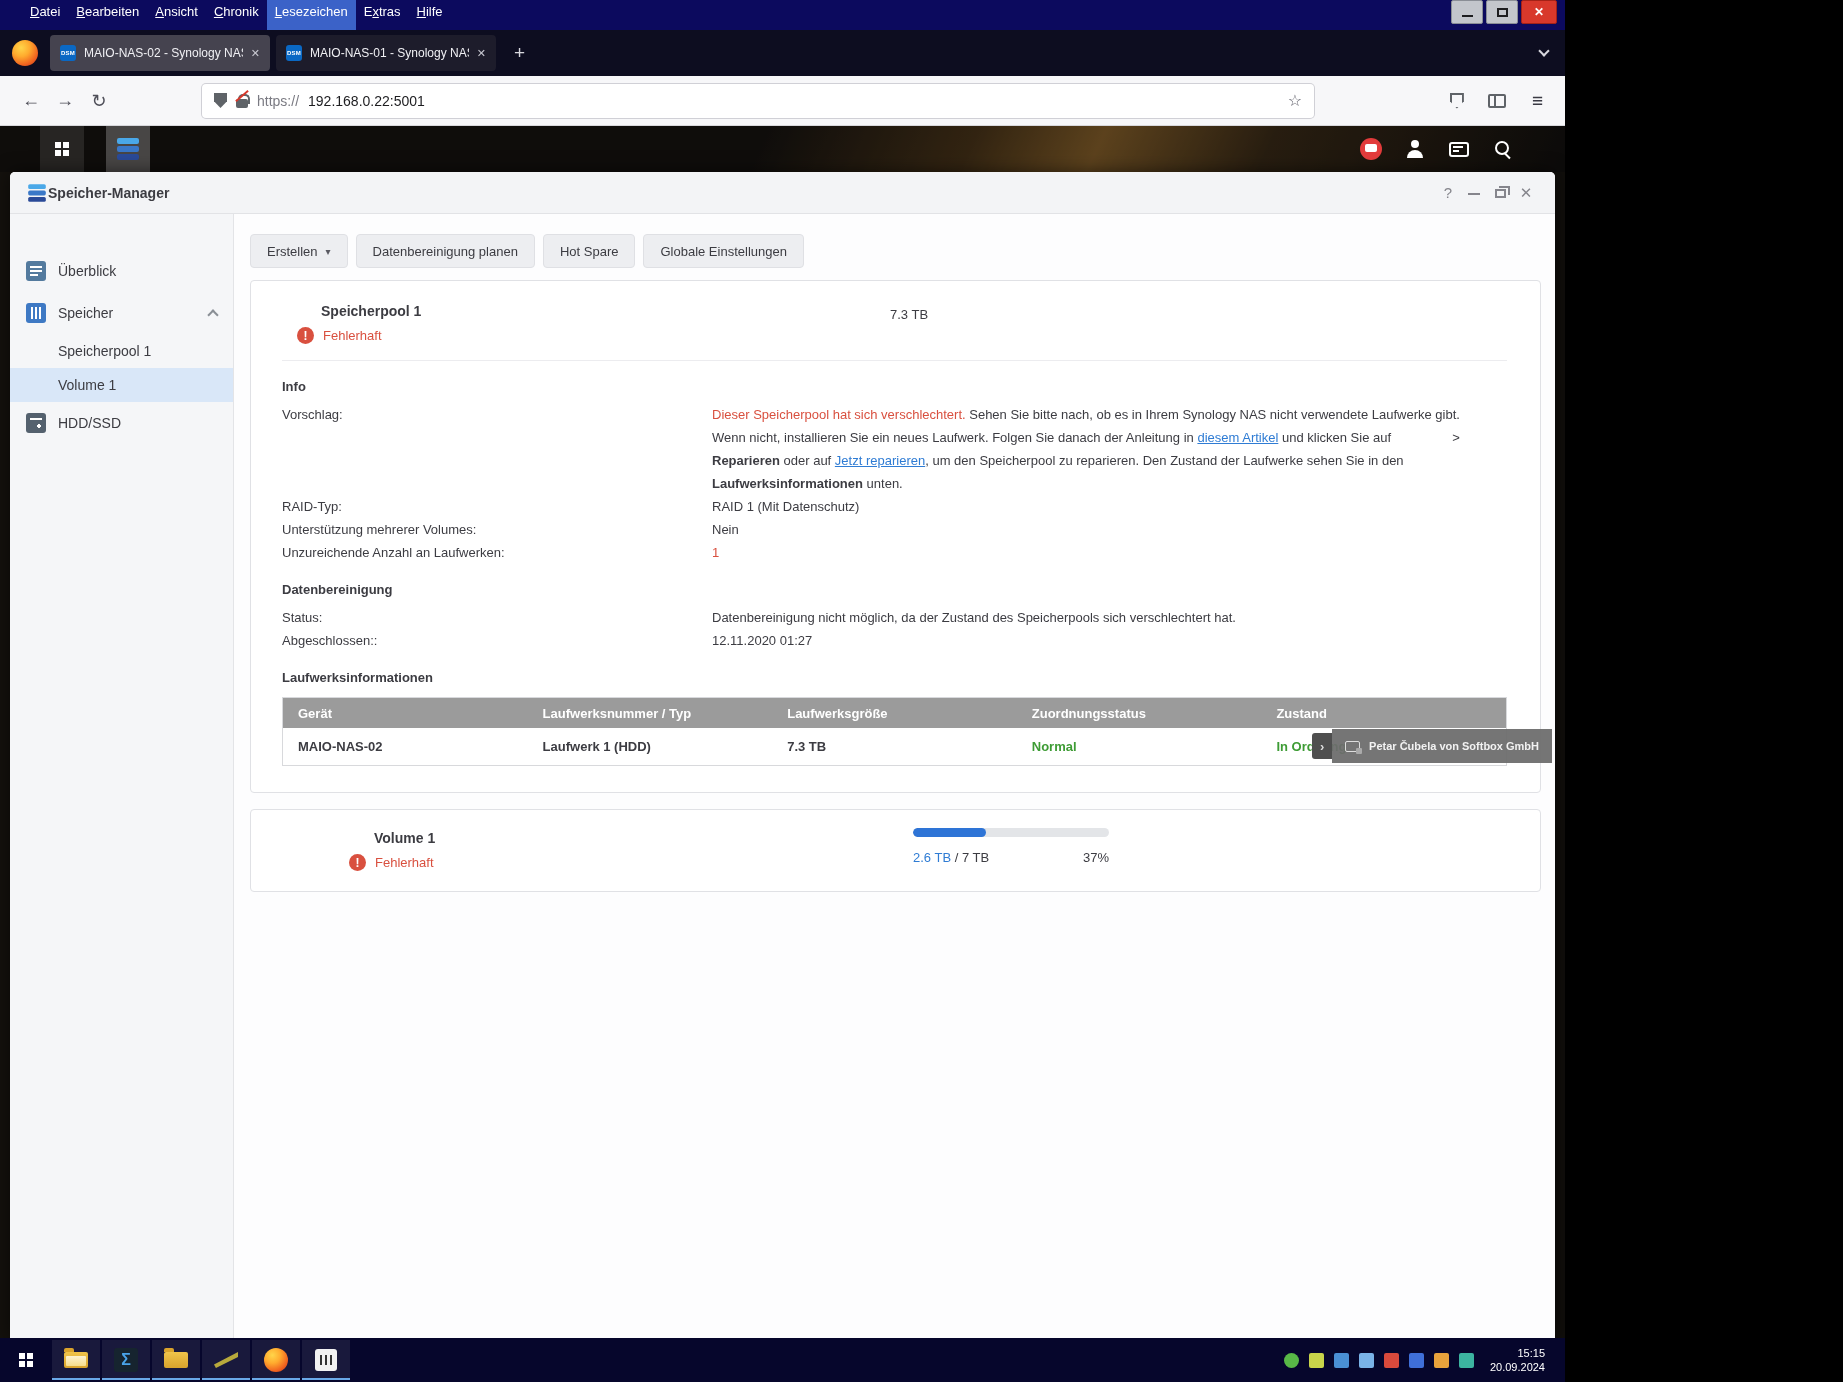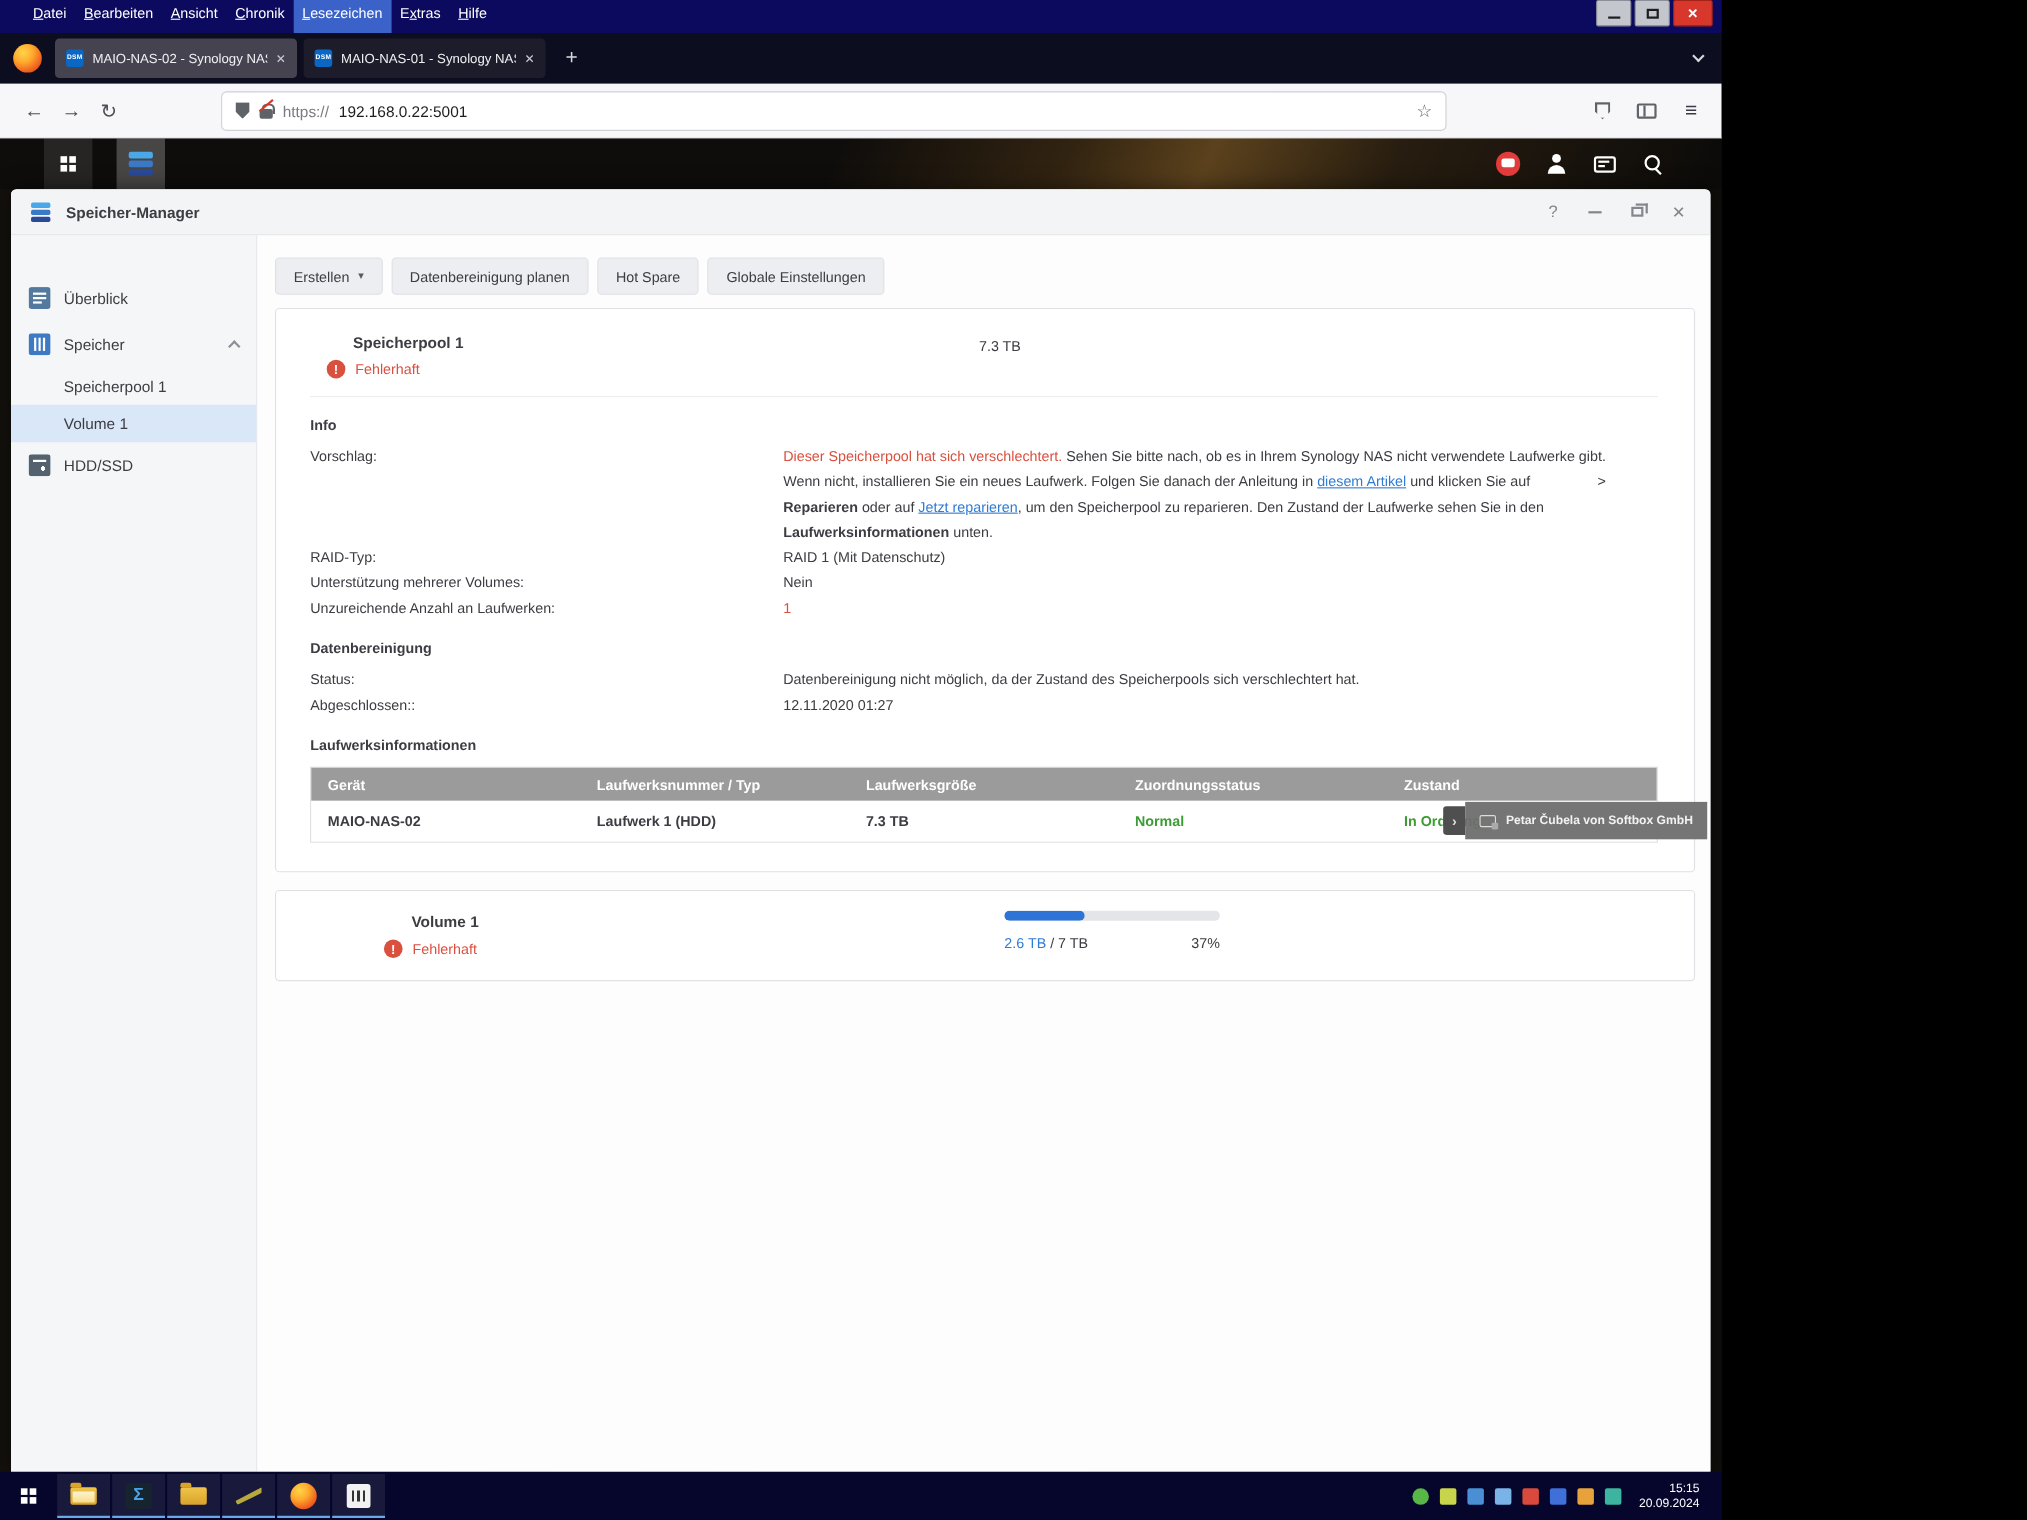--- a/index.html
+++ b/index.html
@@ -71,21 +71,21 @@
   .user-icon { width:18px; height:18px; position:relative; }
   .user-icon .head { position:absolute; top:0; left:5px; width:8px; height:8px; border-radius:50%; background:#fff; }
   .user-icon .torso { position:absolute; bottom:0; left:1px; width:16px; height:8px; border-radius:8px 8px 0 0; background:#fff; }
   .widgets-icon { width:20px; height:15px; border:2px solid #fff; border-radius:3px; background-image:linear-gradient(#fff,#fff),linear-gradient(#fff,#fff); background-size:10px 2px,6px 2px; background-position:2px 2px,2px 6px; background-repeat:no-repeat; }
   .search-icon { width:18px; height:18px; position:relative; }
   .search-icon::before { content:""; position:absolute; left:1px; top:1px; width:10px; height:10px; border:2px solid #fff; border-radius:50%; }
   .search-icon::after { content:""; position:absolute; right:1px; bottom:1px; width:7px; height:2px; background:#fff; transform:rotate(45deg); }
 
   
   .dsm-window { margin:0 10px; flex:1; background:#fff; border-radius:5px 5px 0 0; display:flex; flex-direction:column; box-shadow:0 0 18px rgba(0,0,0,0.55); overflow:hidden; min-height:0; }
-  .titlebar { height:42px; background:#f3f4f6; border-bottom:1px solid #e2e3e6; display:flex; align-items:center; padding:0 16px; gap:12px; flex:none; }
+  .titlebar { height:42px; background:#f3f4f6; border-bottom:1px solid #e2e3e6; display:flex; align-items:center; padding:0 16px; flex:none; }
   .app-icon { transform:scale(0.8); }
   .wtitle { font-weight:bold; font-size:14px; color:#3c3c42; }
   .tb-spring { flex:1; }
   .dwc { color:#85858c; font-size:15px; width:26px; text-align:center; }
   .dwc-min { display:inline-block; width:12px; height:2px; background:#85858c; margin-bottom:3px; }
   .dwc-restore { display:inline-block; width:11px; height:9px; border:2px solid #85858c; position:relative; }
   .dwc-restore::before { content:""; position:absolute; left:2px; top:-5px; width:9px; height:7px; border:2px solid #85858c; border-bottom:none; border-left:none; }
 
   .win-body { flex:1; display:flex; min-height:0; }
   .sidebar { width:224px; background:#f5f6f8; border-right:1px solid #e3e4e7; padding-top:36px; font-size:14px; flex:none; }

